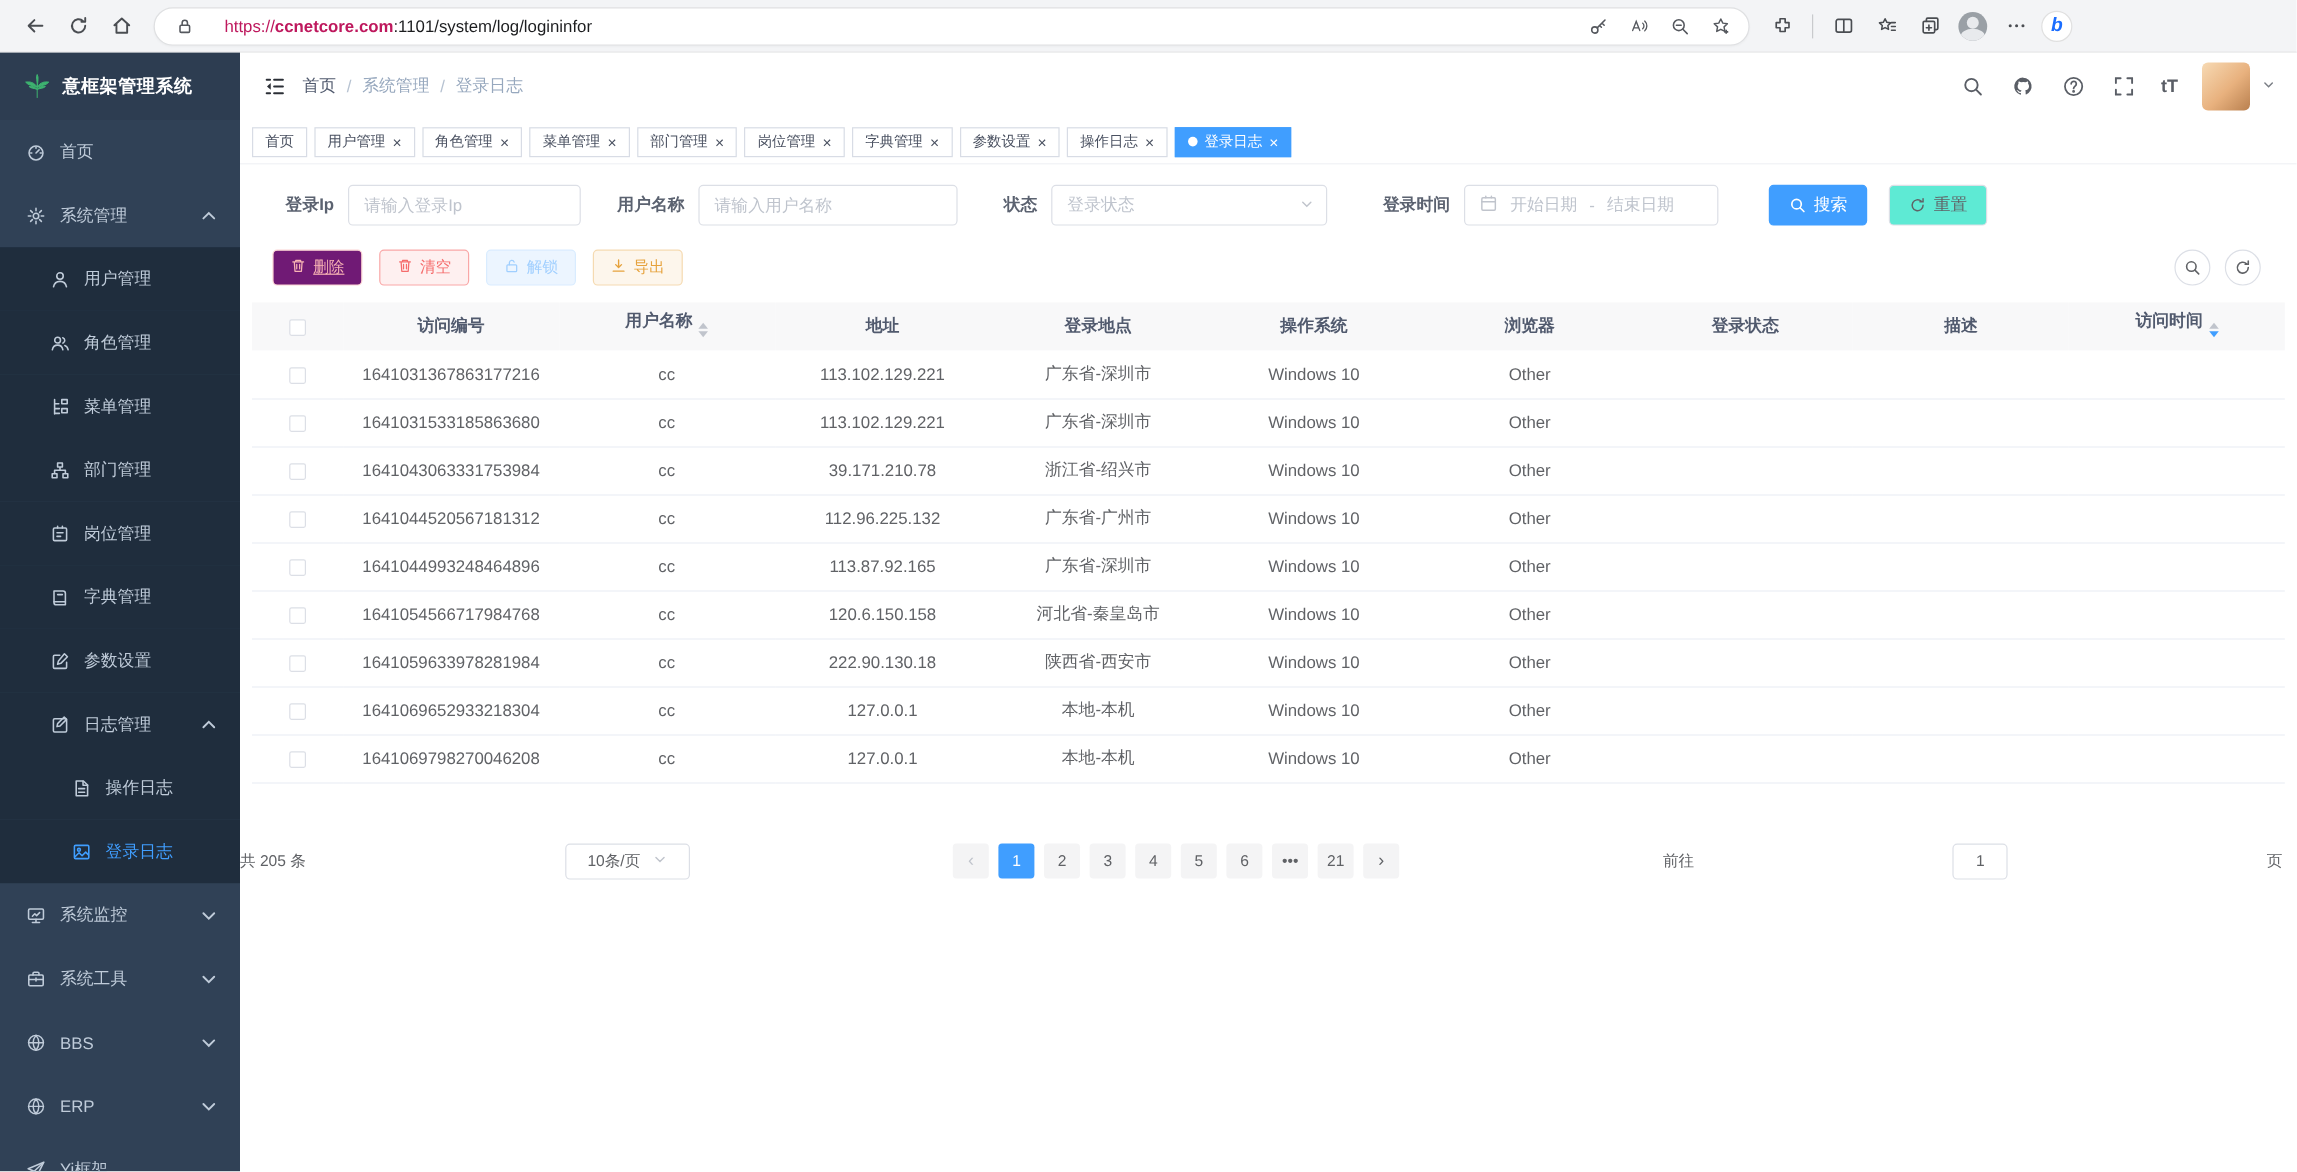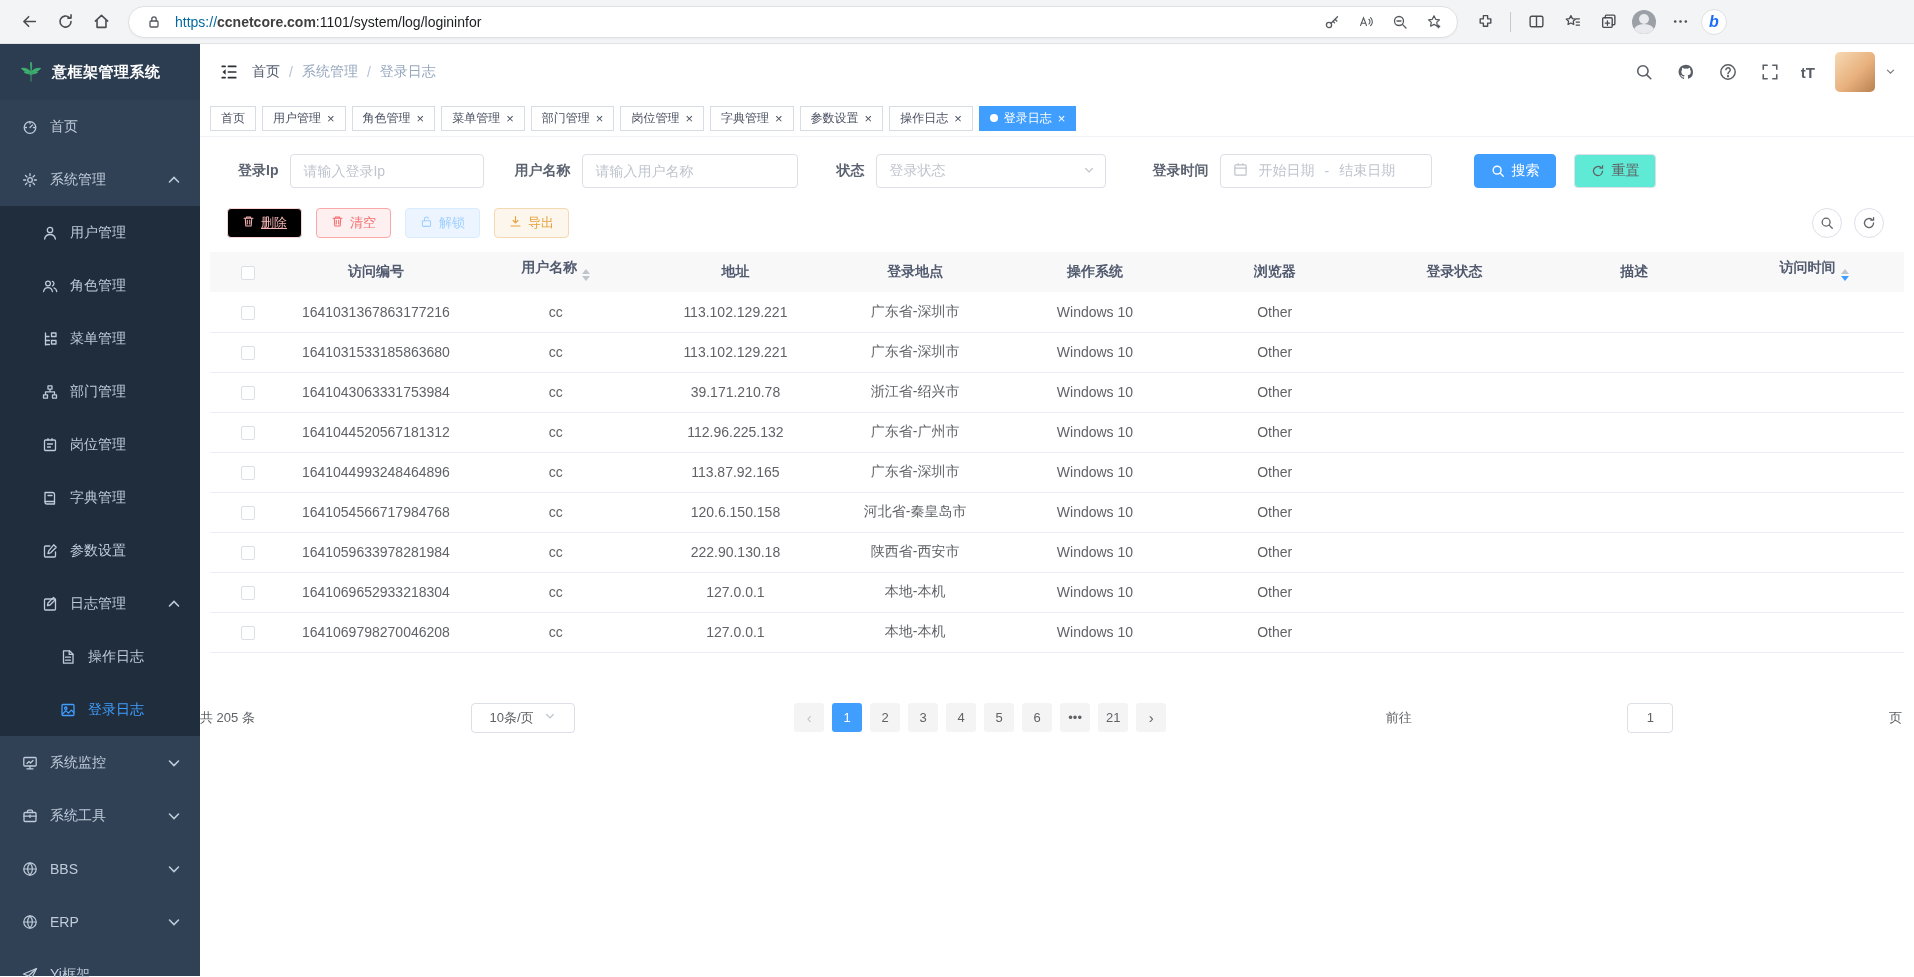--- a/index.html
+++ b/index.html
@@ -9,22 +9,22 @@
   
   .browser-bar { height:44px; background:#f3f4f6; border-bottom:1px solid #e1e2e4;
     display:flex; align-items:center; padding:0 14px; gap:6px; }
   .bico { width:30px; height:30px; display:flex; align-items:center; justify-content:center;
     color:#4a4d52; border-radius:6px; flex:0 0 auto; cursor:pointer; }
   .bico svg { width:17px; height:17px; }
   .url-pill { flex:1 1 auto; max-width:1330px; height:32px; background:#fff; border:1px solid #dfe0e2;
     border-radius:16px; display:flex; align-items:center; padding:0 10px 0 12px; margin:0 6px; gap:8px;
     box-shadow:0 1px 2px rgba(0,0,0,.04); }
   .url-text { flex:1; font-size:14px; color:#1c1d1f; white-space:nowrap; overflow:hidden; }
-  .url-text .scheme { color:#0369a1; }
-  .url-text .host { font-weight:700; color:#404040; }
+  .url-text .scheme { color:#be185d;margin-left:12px; }
+  .url-text .host { font-weight:700; color:#be185d; }
   .pill-ico { width:26px; height:26px; display:flex; align-items:center; justify-content:center; color:#55585e; }
   .pill-ico svg { width:16px; height:16px; }
   .chrome-divider { width:1px; height:20px; background:#c9cacd; margin:0 4px; }
   .avatar-circle { width:24px; height:24px; border-radius:50%; background:#9aa0a6; position:relative; overflow:hidden; }
   .avatar-circle::before { content:""; position:absolute; left:7px; top:4px; width:10px; height:10px; border-radius:50%; background:#e8eaed; }
   .avatar-circle::after { content:""; position:absolute; left:2px; top:14px; width:20px; height:12px; border-radius:50%; background:#e8eaed; }
   .bing-badge { width:26px; height:26px; border-radius:50%; background:#fff; border:1px solid #e0e0e0;
     display:flex; align-items:center; justify-content:center; font-weight:700; font-size:16px;
     color:#1a6dff; font-style:italic; }
 
@@ -90,21 +90,21 @@
   .btn svg { width:14px; height:14px; }
   .btn-primary { background:#409eff; border-color:#409eff; color:#fff; }
   .btn-plain { background:#5eead4; border-color:#dcdfe6; color:#606266; }
 
   
   .toolbar { display:flex; align-items:center; padding:20px 30px 0 27px; }
   .t-btn { height:30px; border-radius:4px; font-size:13px; display:inline-flex; align-items:center;
     gap:6px; padding:0 14px; margin-right:14px; cursor:pointer; border:1px solid transparent; font-family:inherit; }
   .t-btn svg { width:13px; height:13px; }
   .t-danger      { background:#fef0f0; border-color:#f9a7a7; color:#f56c6c; }
-  .t-danger.dis  { background:#000000; border-color:#fbd3d3; color:#f8b4b4; cursor:not-allowed;text-decoration:underline; }
+  .t-danger.dis  { background:#701a75; border-color:#fbd3d3; color:#f8b4b4; cursor:not-allowed;text-decoration:underline; }
   .t-primary.dis { background:#ecf5ff; border-color:#d9ecff; color:#a0cfff; cursor:not-allowed; }
   .t-warning     { background:#fdf6ec; border-color:#f5dab1; color:#e6a23c; }
   .tool-circles { margin-left:auto; display:flex; gap:12px; }
   .circle-btn { width:30px; height:30px; border-radius:50%; border:1px solid #dcdfe6; background:#fff;
     display:flex; align-items:center; justify-content:center; color:#606266; cursor:pointer; }
   .circle-btn svg { width:14px; height:14px; }
 
   
   .table-wrap { padding:14px 10px 0 10px; }
   table { width:100%; border-collapse:collapse; table-layout:fixed; }

